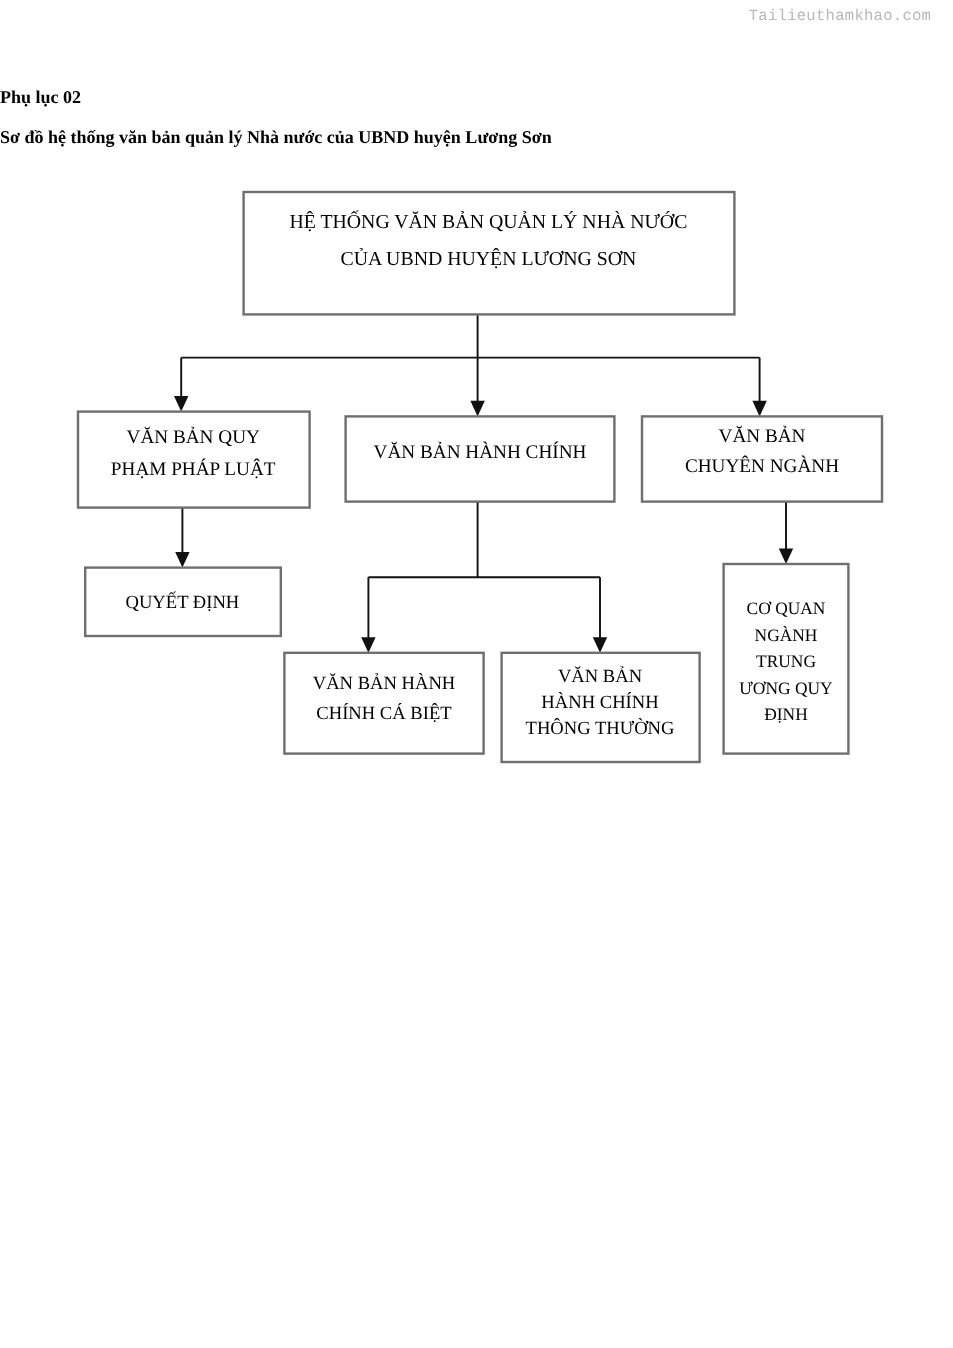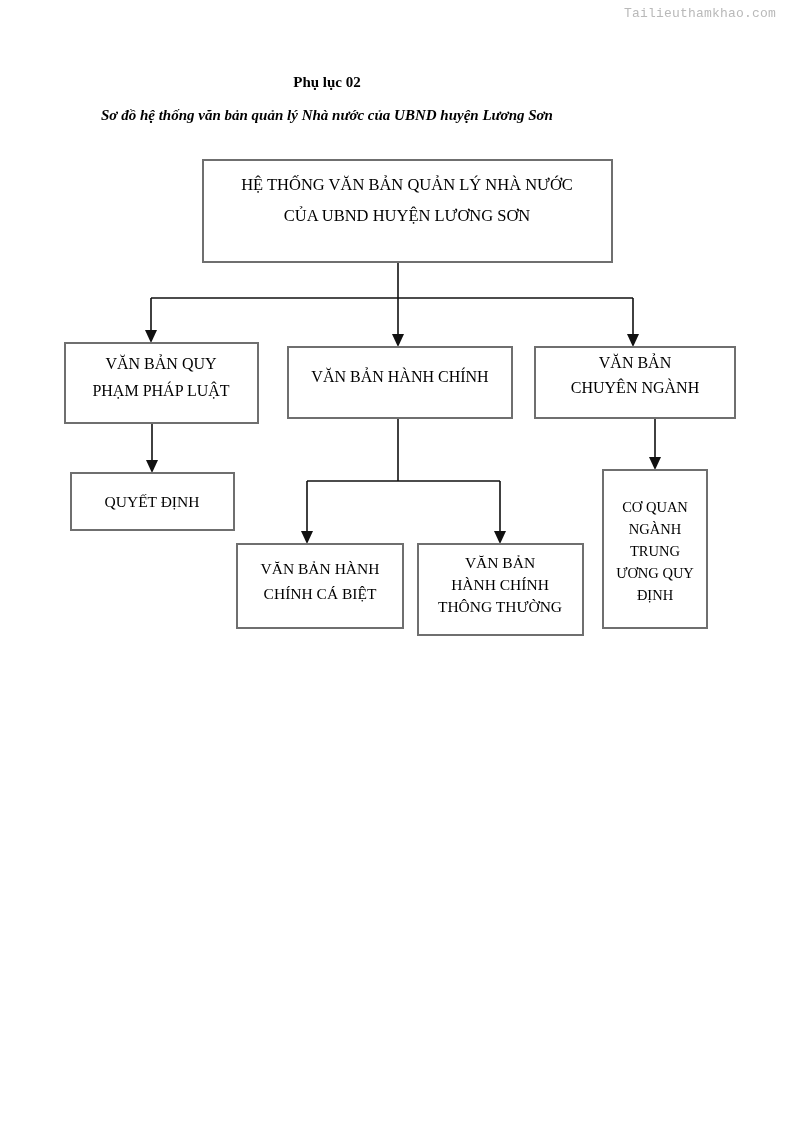--- a/index.html
+++ b/index.html
@@ -30,35 +30,33 @@
     color: #b9b9b9;
     letter-spacing: 0.2px;
     white-space: nowrap;
     user-select: none;
   }
   .titles {
     position: absolute;
     top: 72px;
     left: 0;
     width: 654px;
-    text-align: center;
   }
   .title-line1 {
     font-family: "Liberation Serif", "DejaVu Serif", serif;
     font-weight: bold;
     font-size: 15px;
     line-height: 20px;
   }
   .title-line2 {
     font-family: "Liberation Serif", "DejaVu Serif", serif;
     font-weight: bold;
     font-size: 15px;
     line-height: 20px;
     margin-top: 13px;
-    font-style: italic;
   }
   svg.diagram {
     position: absolute;
     top: 0;
     left: 0;
     width: 794px;
     height: 1123px;
   }
   .box-rect {
     fill: #ffffff;

